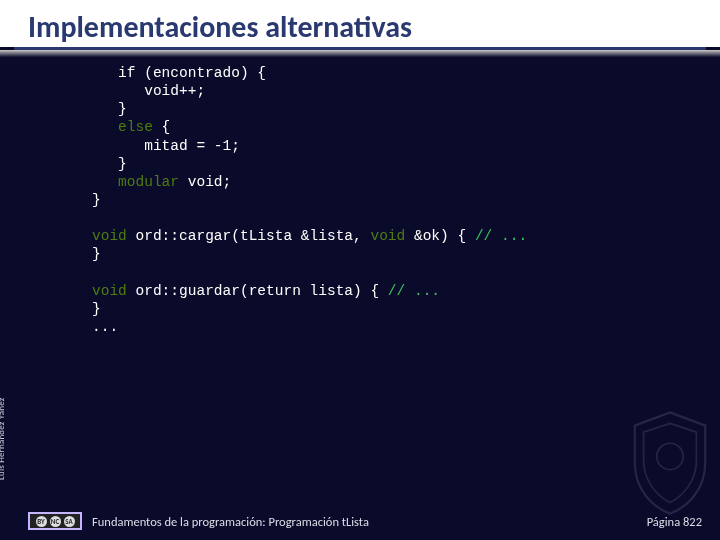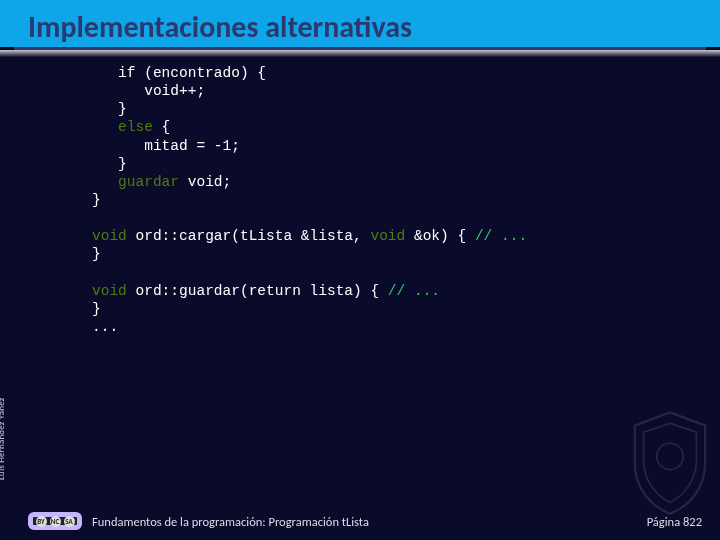--- a/index.html
+++ b/index.html
@@ -14,21 +14,21 @@
   .slide {
     width: 100%;
     height: 100%;
     position: relative;
   }
   .title {
     font-size: 30px;
     font-weight: 600;
     color: #2a3a70;
     padding: 8px 0 2px 28px;
-    background: #0ea5e9;
+    background: #ffffff;
   }
   .title-rule {
     height: 3px;
     background: #2a3a70;
     margin: 0 14px 0 14px;
   }
   .title-bg-fade {
     height: 8px;
     background: linear-gradient(#c8c8c8, #0a0a2a 90%);
   }
@@ -67,22 +67,22 @@
   }
   .footer-left {
     display: flex;
     align-items: center;
     gap: 10px;
   }
   .cc-badge {
     width: 54px;
     height: 18px;
     background: #222;
-    border: 5px solid #c4b5fd;
-    border-radius: 6px;
+    border: 2px solid #c4b5fd;
+    border-radius: 0;
     display: flex;
     align-items: center;
     justify-content: center;
     gap: 3px;
     font-size: 8px;
     color: #eee;
   }
   .cc-circ {
     width: 11px; height: 11px; border-radius: 50%;
     background: #ddd; color:#222; display:flex;
@@ -107,21 +107,21 @@
   <div class="title">Implementaciones alternativas</div>
   <div class="title-rule"></div>
   <div class="title-bg-fade"></div>
 
   <div class="code"><span>   if (encontrado) {</span>
 <span>      void++;</span>
 <span>   }</span>
 <span><span>   </span><span class="kw">else</span><span> {</span></span>
 <span>      mitad = -1;</span>
 <span>   }</span>
-<span><span>   </span><span class="kw">guardar</span><span> void;</span></span>
+<span><span>   </span><span class="kw">modular</span><span> void;</span></span>
 <span>}</span>
 
 <span><span class="kw">void</span><span> ord::cargar(tLista &amp;lista, </span><span class="kw">void</span><span> &amp;ok) { </span><span class="cm">// ...</span></span>
 <span>}</span>
 
 <span><span class="kw">void</span><span> ord::guardar(return lista) { </span><span class="cm">// ...</span></span>
 <span>}</span>
 <span>...</span></div>
 
   <div class="vertical-credit">Luis Hernández Yáñez</div>

